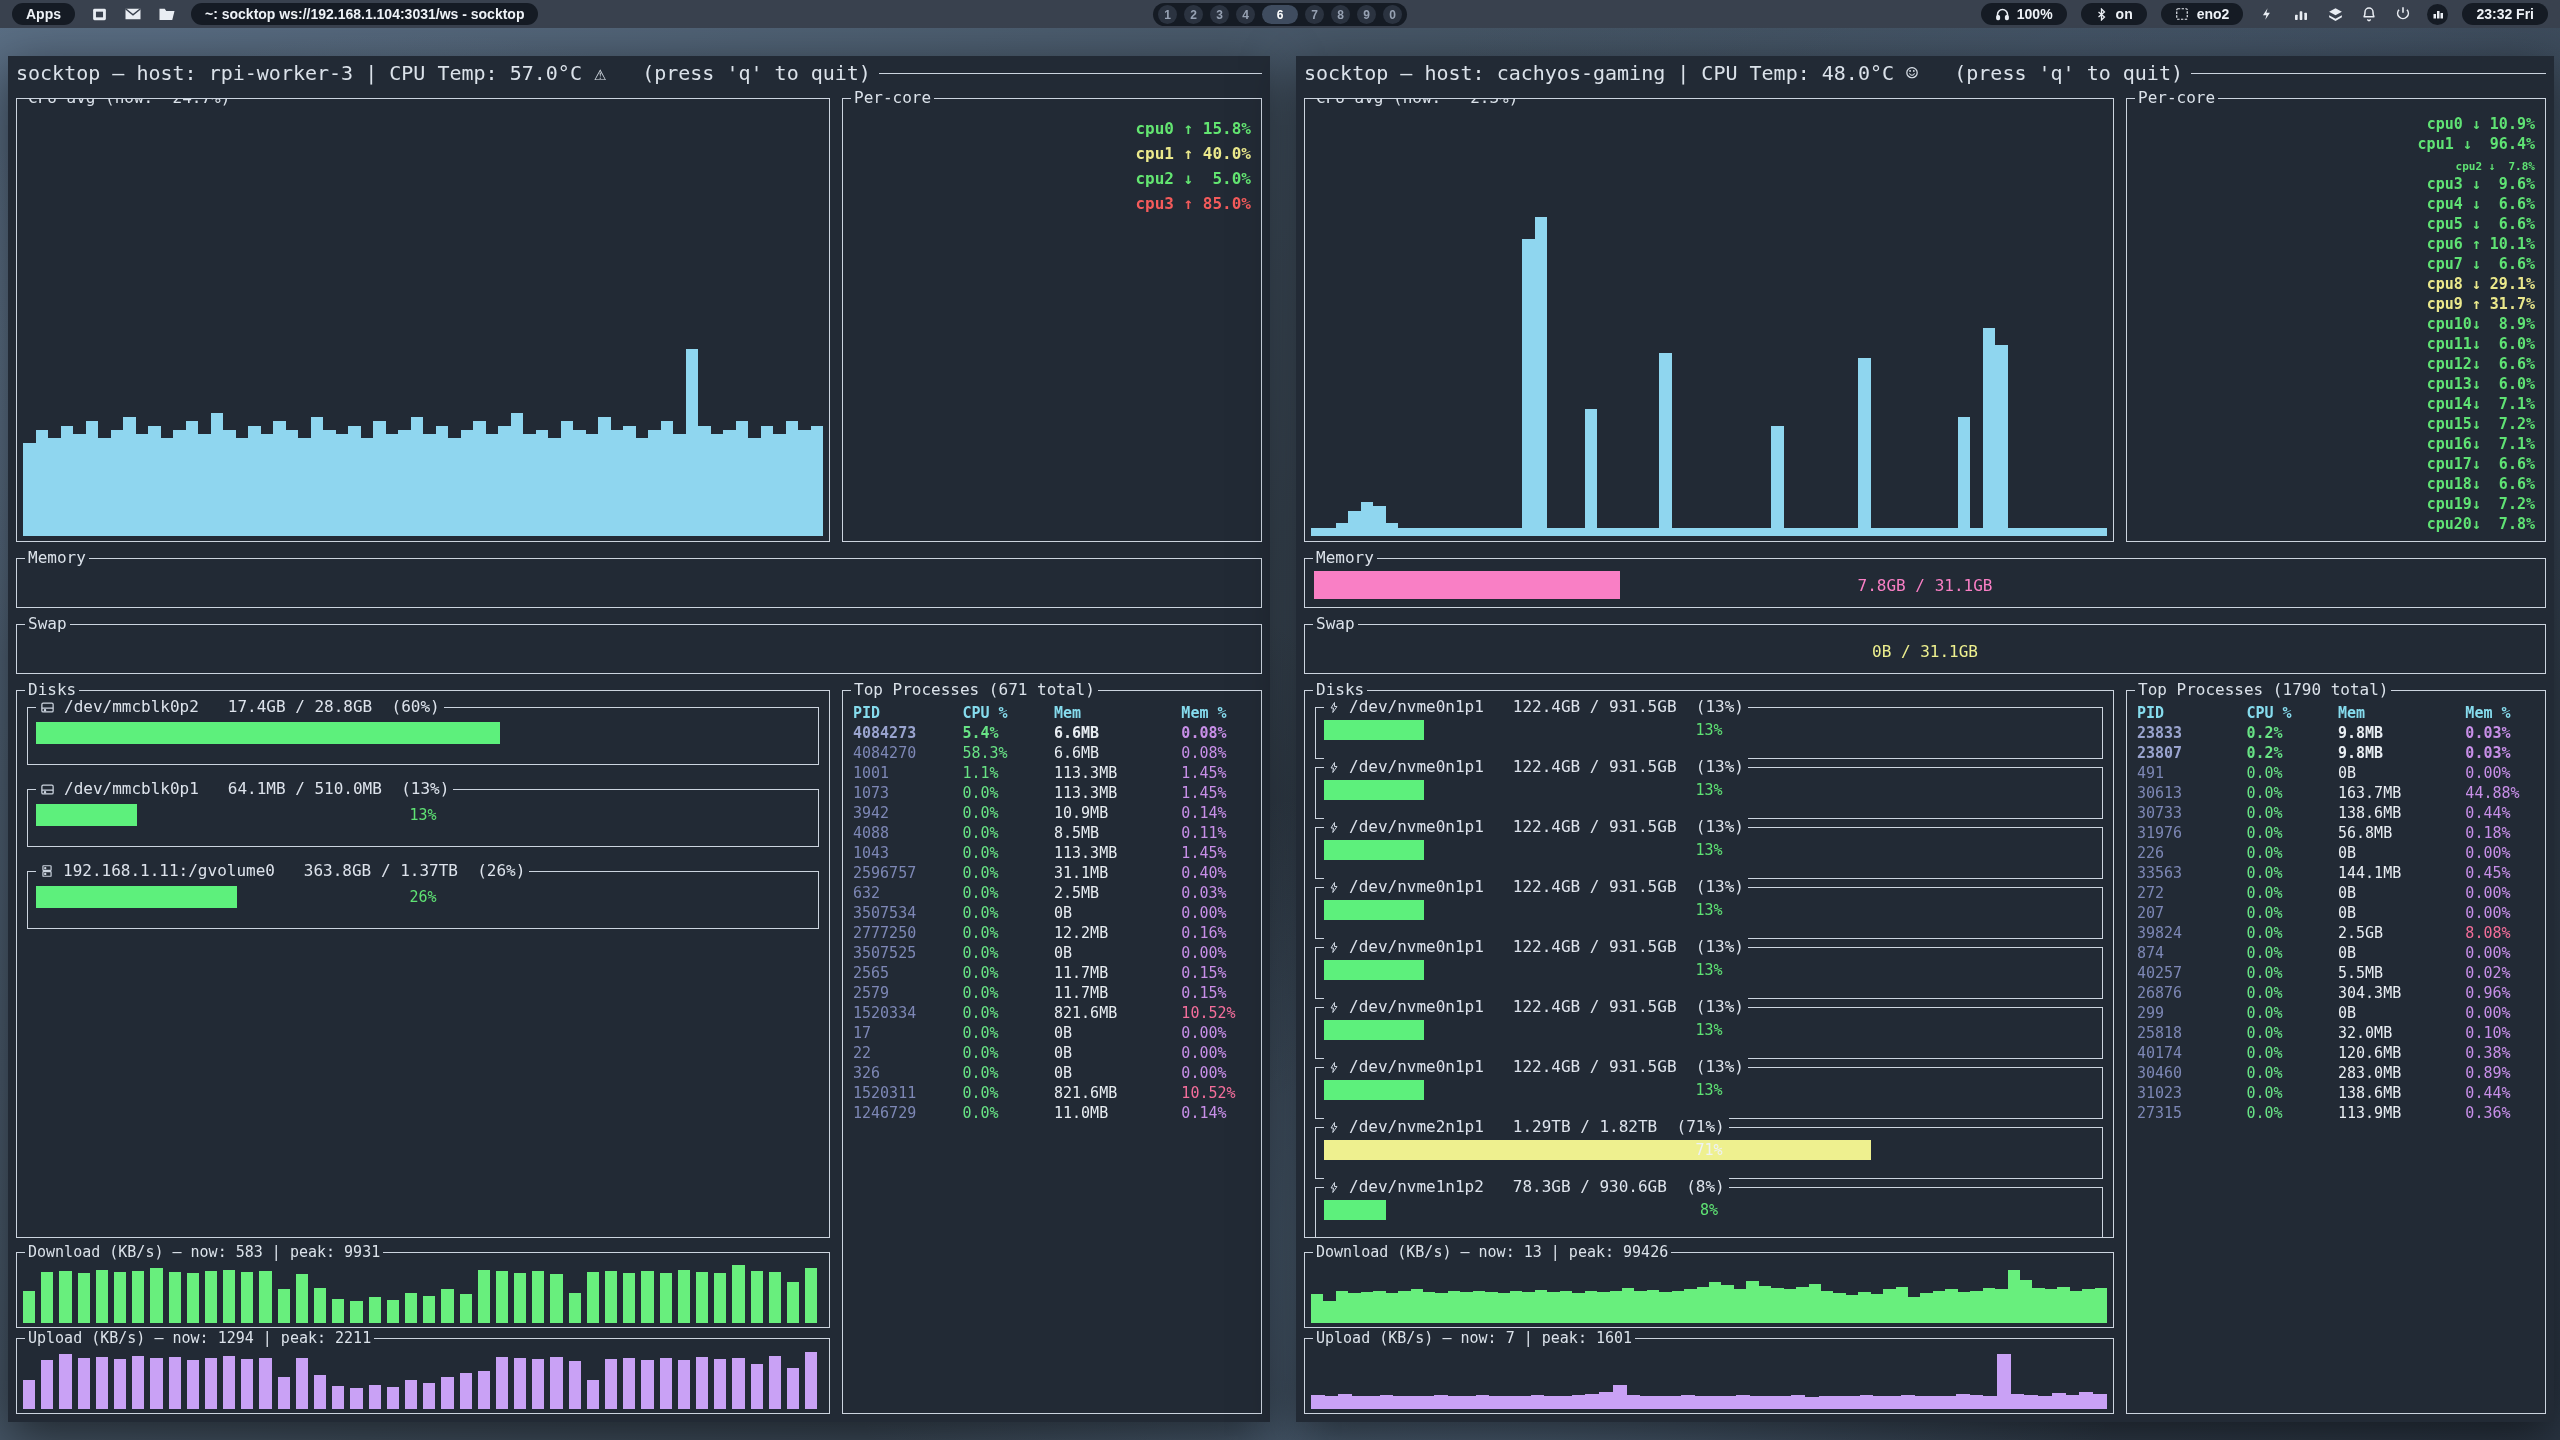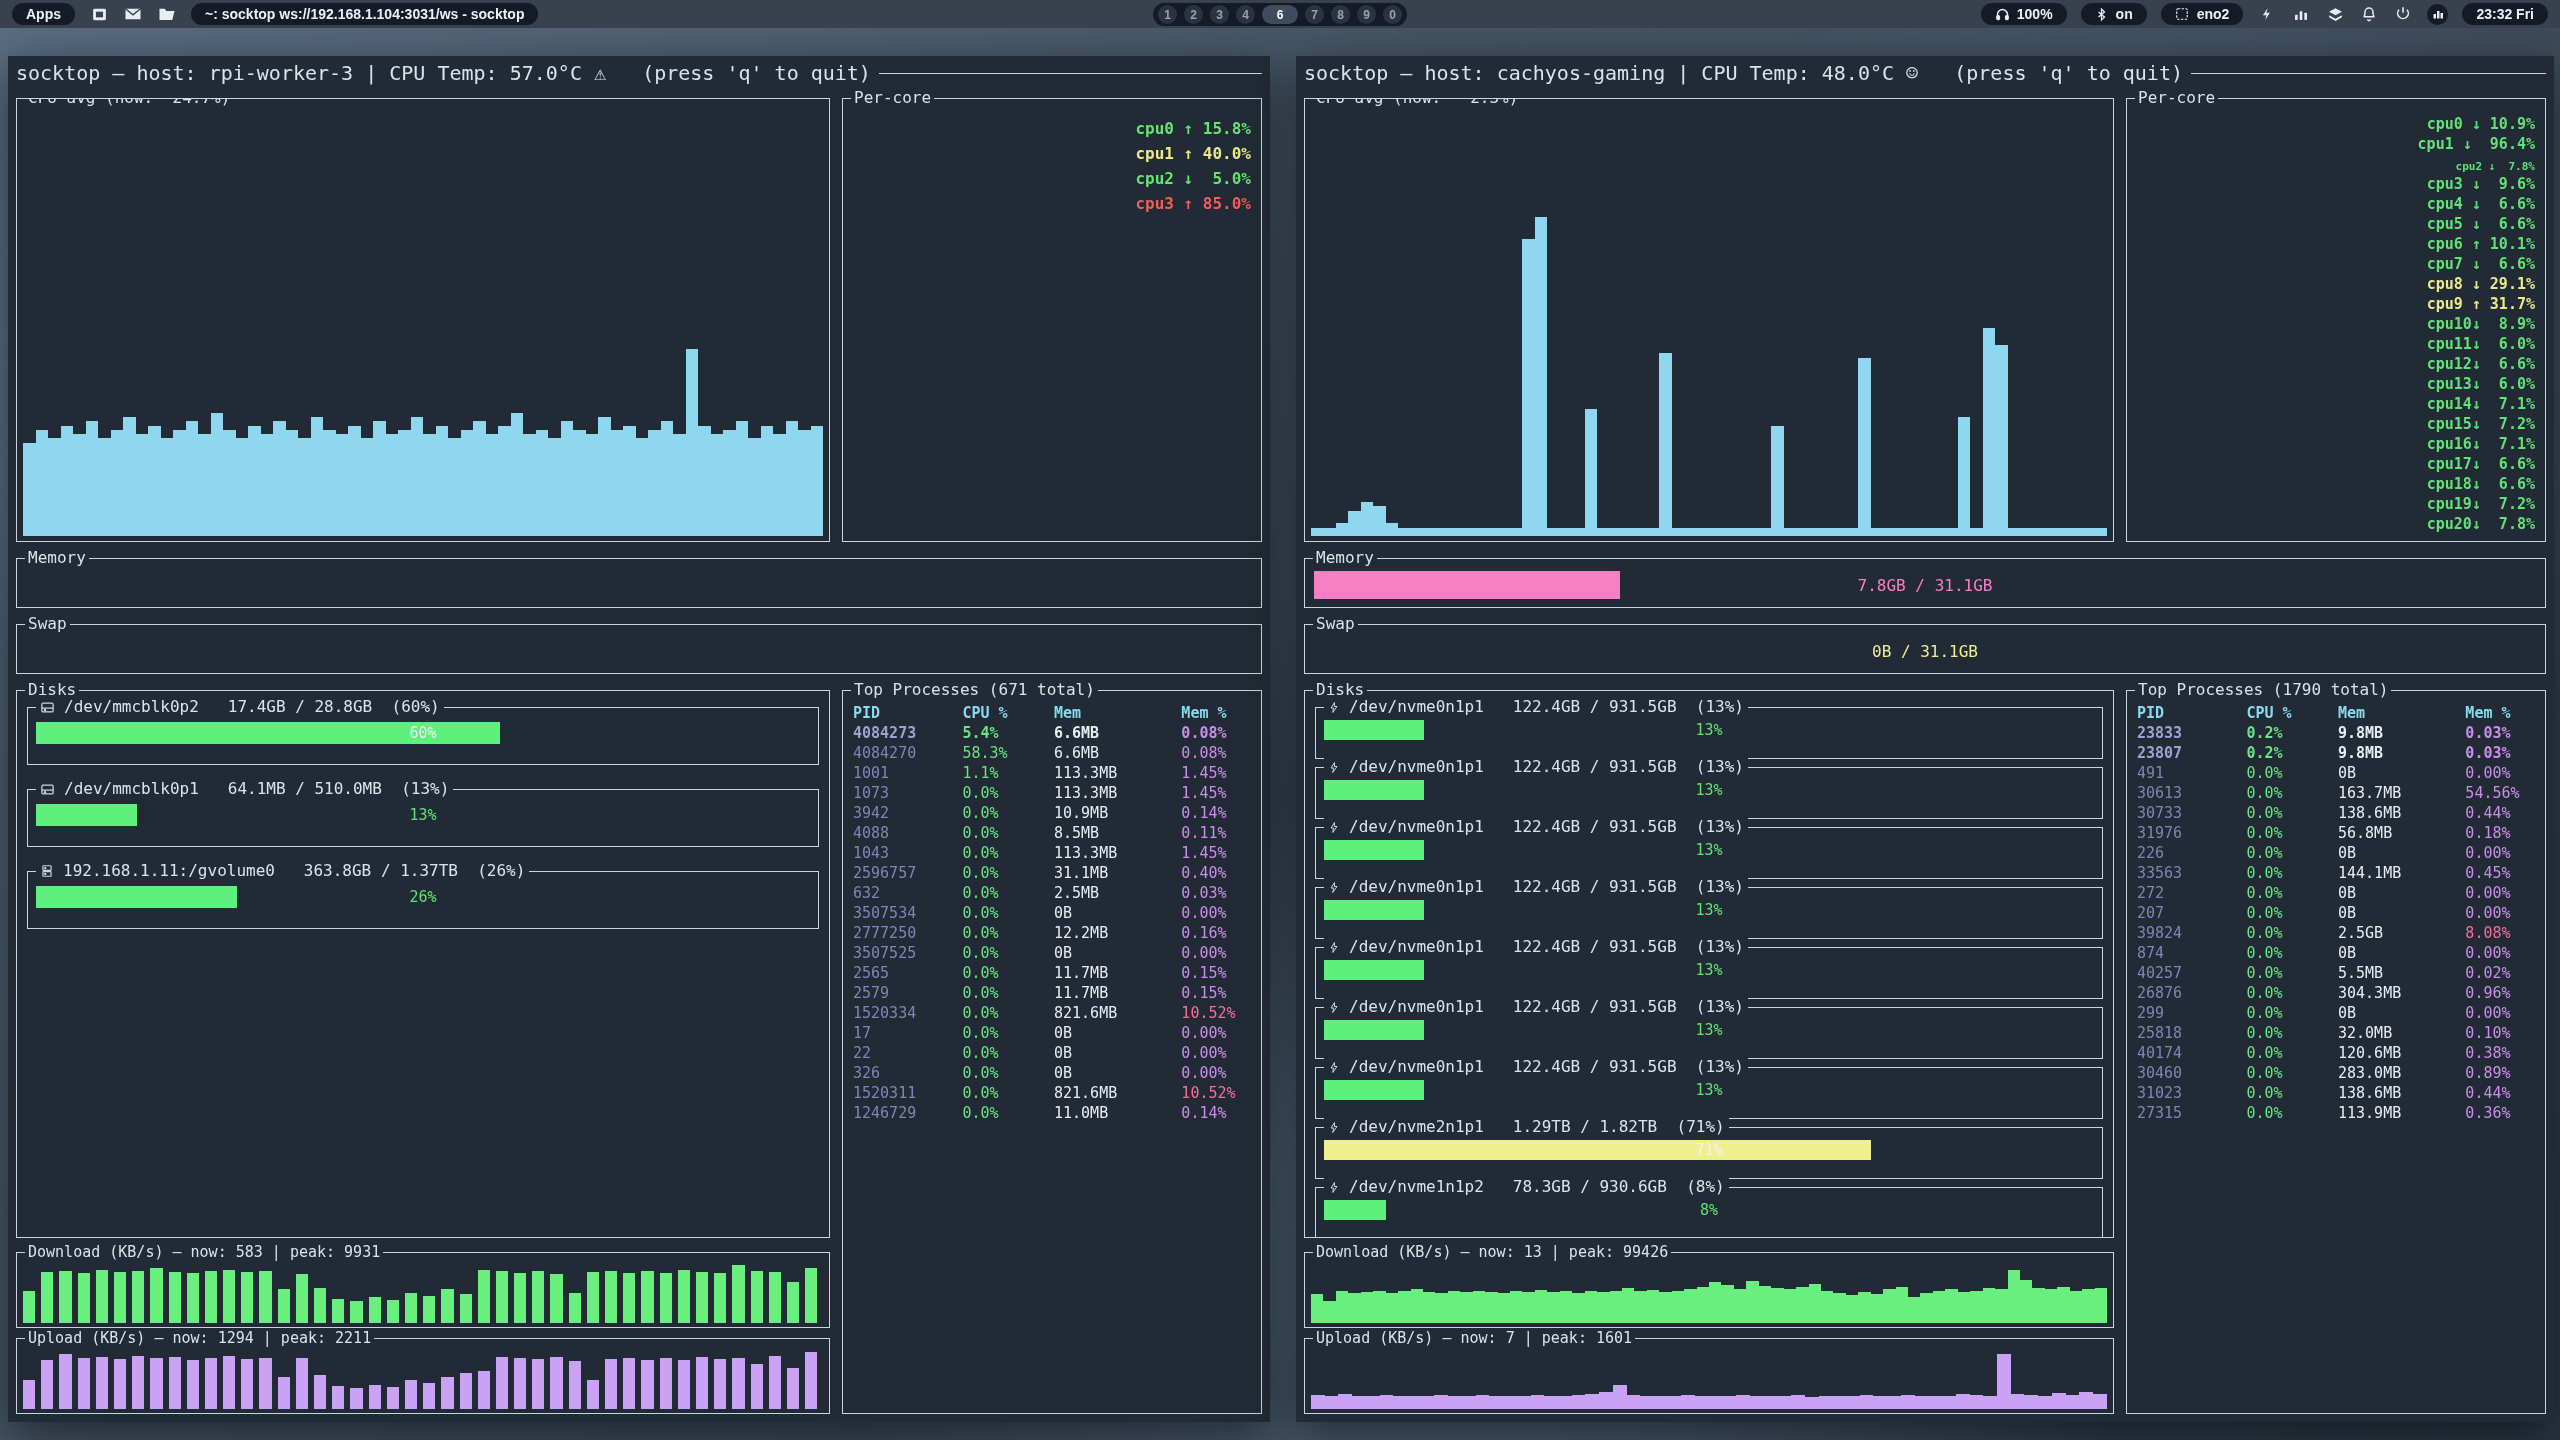--- a/index.html
+++ b/index.html
@@ -412,21 +412,20 @@
       <div class="panel disks">
         <span class="ptitle">Disks</span>
         <div class="diskstack">
             <div class="dbox">
               <div class="dtitle"><span style="display: flex;"><svg width="15" height="15" viewBox="0 0 24 24" fill="none" stroke="currentColor" stroke-width="2">
                     <rect x="3" y="5" width="18" height="14" rx="2"></rect>
                     <path d="M3 13h18"></path>
                     <circle cx="8" cy="16.2" r="1" fill="currentColor"></circle>
                   </svg></span><span>/dev/mmcblk0p2   17.4GB / 28.8GB  (60%)</span></div>
               <div class="dbar" style="width: calc(60% - 9.6px); background: rgb(93, 240, 124);"></div>
-              <div class="dlabel" style="color: rgb(238, 242, 246);">60%</div>
             </div>
             <div class="dbox">
               <div class="dtitle"><span style="display: flex;"><svg width="15" height="15" viewBox="0 0 24 24" fill="none" stroke="currentColor" stroke-width="2">
                     <rect x="3" y="5" width="18" height="14" rx="2"></rect>
                     <path d="M3 13h18"></path>
                     <circle cx="8" cy="16.2" r="1" fill="currentColor"></circle>
                   </svg></span><span>/dev/mmcblk0p1   64.1MB / 510.0MB  (13%)</span></div>
               <div class="dbar" style="width: calc(13% - 2.08px); background: rgb(93, 240, 124);"></div>
               <div class="dlabel" style="color: rgb(95, 227, 116);">13%</div>
             </div>
@@ -1393,21 +1392,21 @@
           </div>
       </div>
     </div>
     <div class="panel procs">
       <span class="ptitle">Top Processes (1790 total)</span>
       <div class="ptable">
           <div class="prow phead"><span class="c1">PID</span><span class="c2">CPU %</span><span class="c3">Mem</span><span class="c4">Mem %</span></div>
           <div class="prow bold"><span class="c1">23833</span><span class="c2">0.2%</span><span class="c3">9.8MB</span><span class="c4">0.03%</span></div>
           <div class="prow bold"><span class="c1">23807</span><span class="c2">0.2%</span><span class="c3">9.8MB</span><span class="c4">0.03%</span></div>
           <div class="prow"><span class="c1">491</span><span class="c2">0.0%</span><span class="c3">0B</span><span class="c4">0.00%</span></div>
-          <div class="prow"><span class="c1">30613</span><span class="c2">0.0%</span><span class="c3">163.7MB</span><span class="c4">54.56%</span></div>
+          <div class="prow"><span class="c1">30613</span><span class="c2">0.0%</span><span class="c3">163.7MB</span><span class="c4">44.88%</span></div>
           <div class="prow"><span class="c1">30733</span><span class="c2">0.0%</span><span class="c3">138.6MB</span><span class="c4">0.44%</span></div>
           <div class="prow"><span class="c1">31976</span><span class="c2">0.0%</span><span class="c3">56.8MB</span><span class="c4">0.18%</span></div>
           <div class="prow"><span class="c1">226</span><span class="c2">0.0%</span><span class="c3">0B</span><span class="c4">0.00%</span></div>
           <div class="prow"><span class="c1">33563</span><span class="c2">0.0%</span><span class="c3">144.1MB</span><span class="c4">0.45%</span></div>
           <div class="prow"><span class="c1">272</span><span class="c2">0.0%</span><span class="c3">0B</span><span class="c4">0.00%</span></div>
           <div class="prow"><span class="c1">207</span><span class="c2">0.0%</span><span class="c3">0B</span><span class="c4">0.00%</span></div>
           <div class="prow"><span class="c1">39824</span><span class="c2">0.0%</span><span class="c3">2.5GB</span><span class="c4 hot">8.08%</span></div>
           <div class="prow"><span class="c1">874</span><span class="c2">0.0%</span><span class="c3">0B</span><span class="c4">0.00%</span></div>
           <div class="prow"><span class="c1">40257</span><span class="c2">0.0%</span><span class="c3">5.5MB</span><span class="c4">0.02%</span></div>
           <div class="prow"><span class="c1">26876</span><span class="c2">0.0%</span><span class="c3">304.3MB</span><span class="c4">0.96%</span></div>

